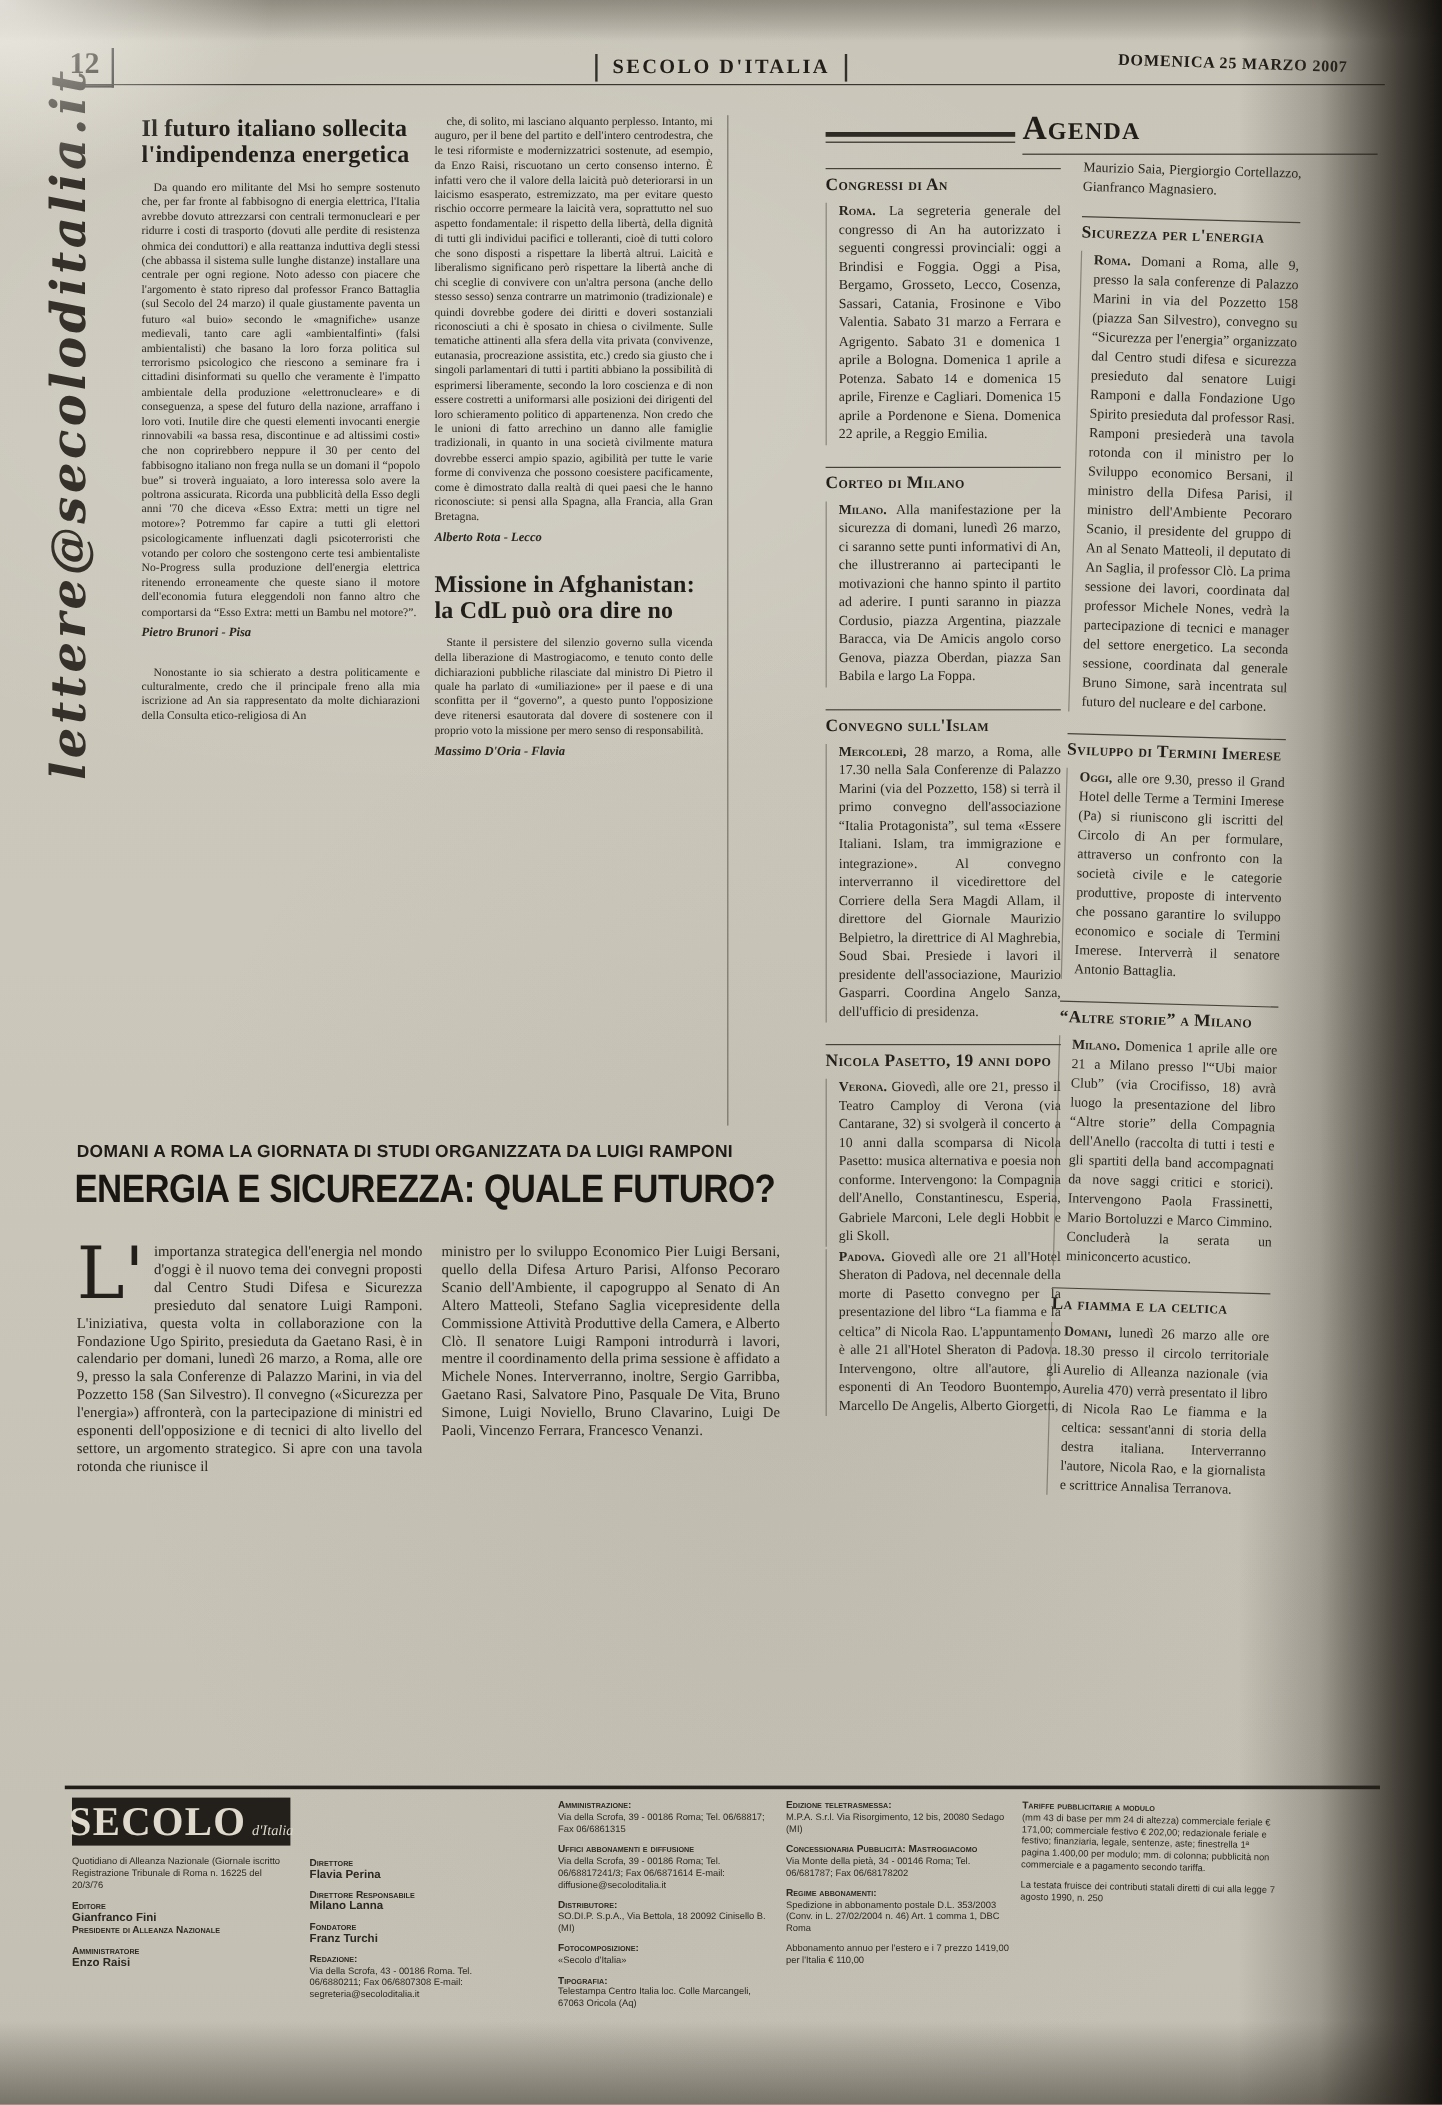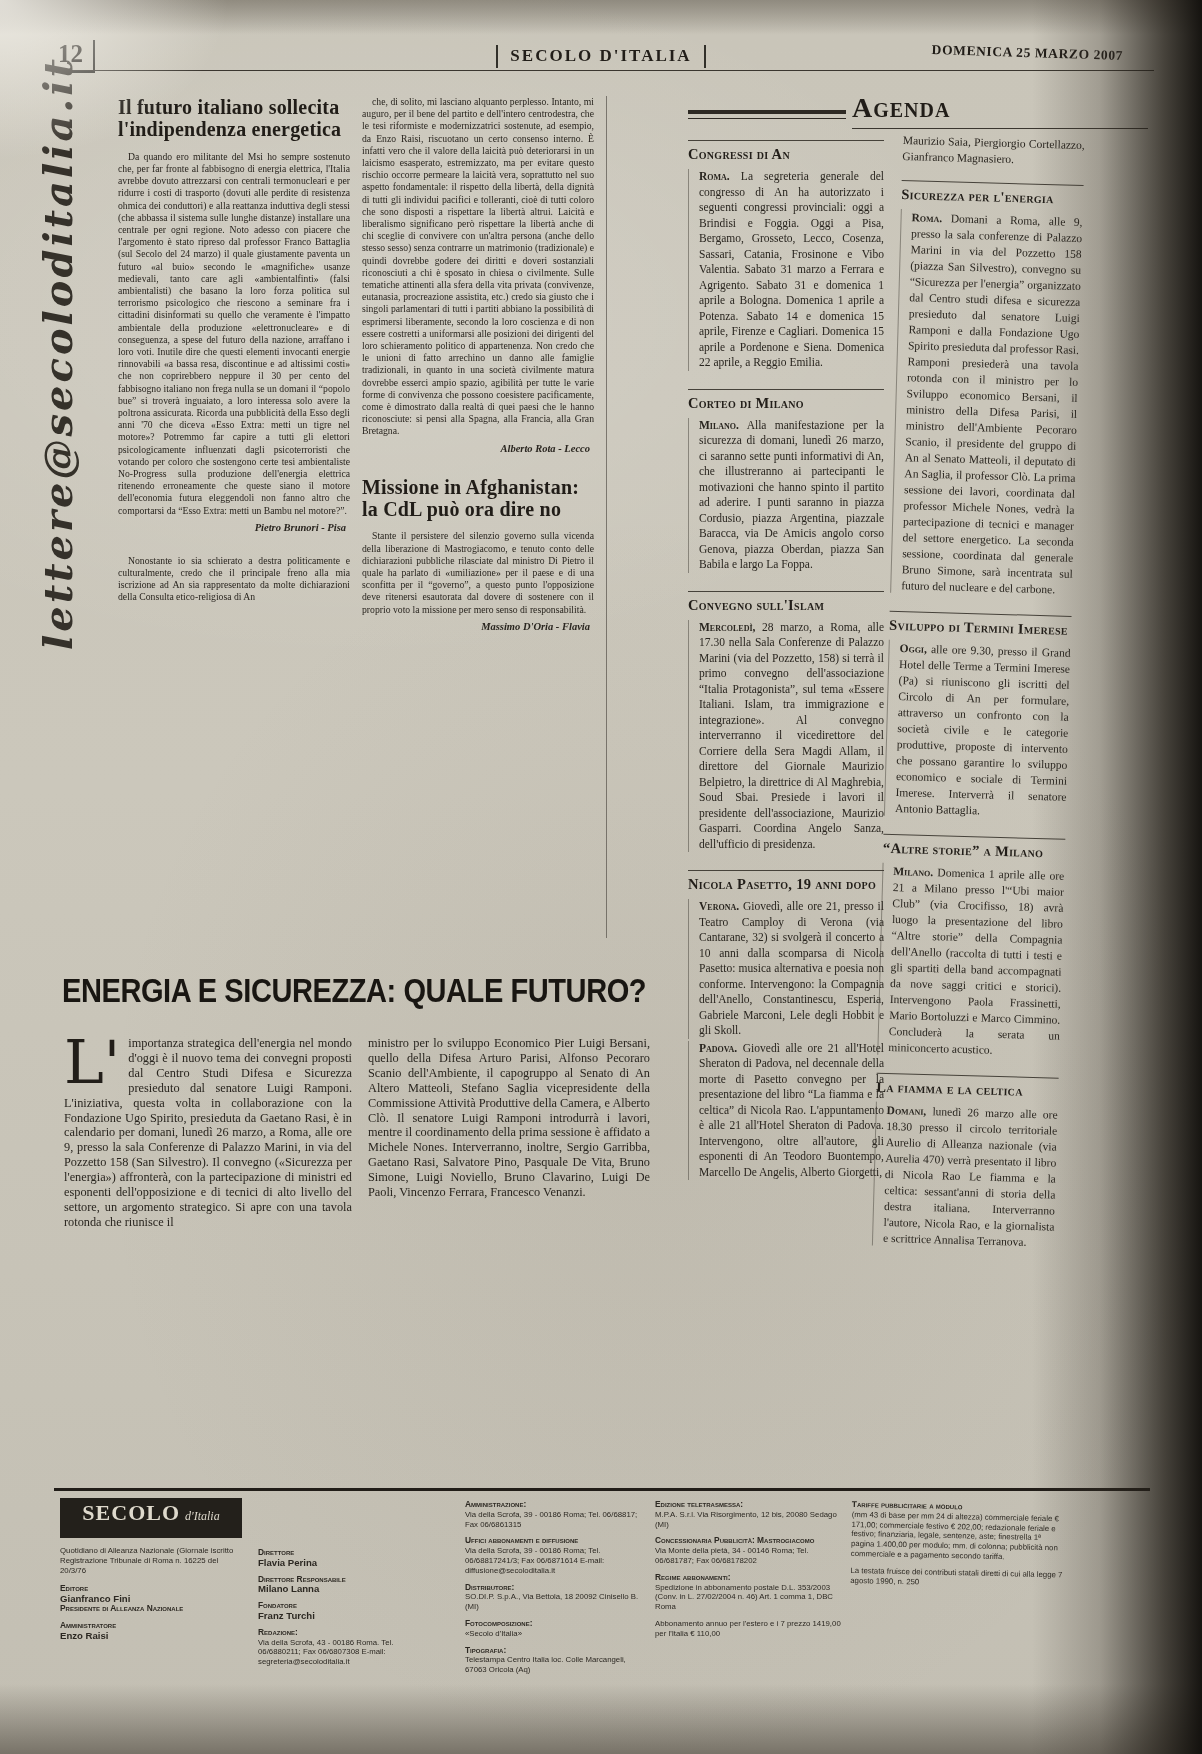--- a/index.html
+++ b/index.html
@@ -23,21 +23,21 @@
     letter-spacing:0.6px;transform:rotate(1.8deg);transform-origin:0 0;color:#211d18;white-space:nowrap;}
   .email-vertical{position:absolute;left:34px;top:650px;transform:rotate(-90deg);transform-origin:0 0;
     white-space:nowrap;font-family:"DejaVu Serif", serif;font-style:italic;font-weight:bold;
     font-size:40px;letter-spacing:3px;color:#35312a;}
   
   .col{position:absolute;top:96px;width:232px;}
   .letters-col1{left:118px;} .letters-col2{left:362px;}
   .art-title{font-size:20px;line-height:1.12;font-weight:700;letter-spacing:0.2px;margin:0 0 10px;color:#211d18;}
   .art-title.mt{margin-top:22px;}
   .body{font-size:9.7px;line-height:12.2px;text-align:justify;margin:0;text-indent:10px;}
-  .sig{font-size:10.5px;font-style:italic;font-weight:bold;text-align:right;margin:5px 4px 22px 0;}
+  .sig{font-size:10.5px;font-style:italic;font-weight:bold;text-align:left;margin:5px 4px 22px 0;}
   .vdivider{position:absolute;left:606px;top:96px;width:1px;height:842px;background:rgba(55,50,43,0.55);}
   
   .agenda-rule-thick{position:absolute;left:688px;top:110px;width:158px;height:4px;background:#2e2a24;}
   .agenda-rule-thin{position:absolute;left:688px;top:118px;width:158px;height:1px;background:#2e2a24;}
   .agenda-title{position:absolute;left:852px;top:92px;font-size:28px;font-weight:bold;
     font-variant:small-caps;letter-spacing:1px;color:#211d18;}
   .agenda-title-underline{position:absolute;left:852px;top:128px;width:296px;height:1px;background:#3a362f;}
   .agenda-colA{position:absolute;left:688px;top:140px;width:196px;}
   .agenda-colB{position:absolute;left:903px;top:132px;width:182px;transform:rotate(1.6deg);transform-origin:0 0;}
   .ag-sec{margin-bottom:18px;}
@@ -57,21 +57,21 @@
     color:#191612;white-space:nowrap;}
   .feat-col{position:absolute;top:1036px;width:288px;}
   .f1{left:64px;} .f2{left:368px;width:282px;}
   .feat-body{margin:0;font-size:12.3px;line-height:14.9px;text-align:justify;}
   .dropcap{float:left;font-size:60px;line-height:48px;padding:2px 8px 0 0;
     font-family:"DejaVu Serif", serif;color:#221e19;}
   
   .footer-rule{position:absolute;left:54px;top:1488px;width:1096px;height:3px;background:#211d18;}
   .logo{position:absolute;left:60px;top:1498px;width:182px;height:40px;background:#23201b;color:#ded9cc;
     display:flex;align-items:baseline;justify-content:center;gap:5px;padding-top:2px;box-sizing:border-box;}
-  .logo-main{font-size:22px;font-weight:bold;letter-spacing:1px;font-family:"Liberation Serif", serif;}
+  .logo-main{font-size:34px;font-weight:bold;letter-spacing:1px;font-family:"Liberation Serif", serif;}
   .logo-sub{font-size:12px;font-style:italic;font-family:Liberation Serif, serif;}
   .fcol{position:absolute;font-family:"Liberation Sans", sans-serif;font-size:7.8px;line-height:9.8px;color:#2c2822;}
   .fc1{left:60px;top:1546px;width:186px;}
   .fc2{left:258px;top:1548px;width:152px;}
   .fc3{left:465px;top:1500px;width:176px;}
   .fc4{left:655px;top:1500px;width:186px;}
   .fc5{left:852px;top:1500px;width:212px;transform:rotate(1.2deg);transform-origin:0 0;}
   .fblock{margin-bottom:7px;}
   .flabel{font-weight:bold;font-variant:small-caps;font-size:8.4px;display:block;}
   .fname{font-weight:bold;font-size:9.6px;display:block;}
@@ -163,20 +163,21 @@
       <h3 class="ag-head">“Altre storie” a Milano</h3>
       <p class="ag-body"><span class="lead">Milano.</span> <span>Domenica 1 aprile alle ore 21 a Milano presso l'“Ubi maior Club” (via Crocifisso, 18) avrà luogo la presentazione del libro “Altre storie” della Compagnia dell'Anello (raccolta di tutti i testi e gli spartiti della band accompagnati da nove saggi critici e storici). Intervengono Paola Frassinetti, Mario Bortoluzzi e Marco Cimmino. Concluderà la serata un miniconcerto acustico.</span></p>
     </section>
     <section class="ag-sec">
       <div class="ag-rule"></div>
       <h3 class="ag-head">La fiamma e la celtica</h3>
       <p class="ag-body"><span class="lead">Domani,</span> <span>lunedì 26 marzo alle ore 18.30 presso il circolo territoriale Aurelio di Alleanza nazionale (via Aurelia 470) verrà presentato il libro di Nicola Rao Le fiamma e la celtica: sessant'anni di storia della destra italiana. Interverranno l'autore, Nicola Rao, e la giornalista e scrittrice Annalisa Terranova.</span></p>
     </section>
   </div>
 
+  <div class="kicker">DOMANI A ROMA LA GIORNATA DI STUDI ORGANIZZATA DA LUIGI RAMPONI</div>
   <div class="headline">ENERGIA E SICUREZZA: QUALE FUTURO?</div>
   <div class="feat-col f1">
     <p class="feat-body"><span class="dropcap">L'</span><span>importanza strategica dell'energia nel mondo d'oggi è il nuovo tema dei convegni proposti dal Centro Studi Difesa e Sicurezza presieduto dal senatore Luigi Ramponi. L'iniziativa, questa volta in collaborazione con la Fondazione Ugo Spirito, presieduta da Gaetano Rasi, è in calendario per domani, lunedì 26 marzo, a Roma, alle ore 9, presso la sala Conferenze di Palazzo Marini, in via del Pozzetto 158 (San Silvestro). Il convegno («Sicurezza per l'energia») affronterà, con la partecipazione di ministri ed esponenti dell'opposizione e di tecnici di alto livello del settore, un argomento strategico. Si apre con una tavola rotonda che riunisce il</span></p>
   </div>
   <div class="feat-col f2">
     <p class="feat-body">ministro per lo sviluppo Economico Pier Luigi Bersani, quello della Difesa Arturo Parisi, Alfonso Pecoraro Scanio dell'Ambiente, il capogruppo al Senato di An Altero Matteoli, Stefano Saglia vicepresidente della Commissione Attività Produttive della Camera, e Alberto Clò. Il senatore Luigi Ramponi introdurrà i lavori, mentre il coordinamento della prima sessione è affidato a Michele Nones. Interverranno, inoltre, Sergio Garribba, Gaetano Rasi, Salvatore Pino, Pasquale De Vita, Bruno Simone, Luigi Noviello, Bruno Clavarino, Luigi De Paoli, Vincenzo Ferrara, Francesco Venanzi.</p>
   </div>
 
   <div class="footer-rule"></div>
   <div class="logo">

